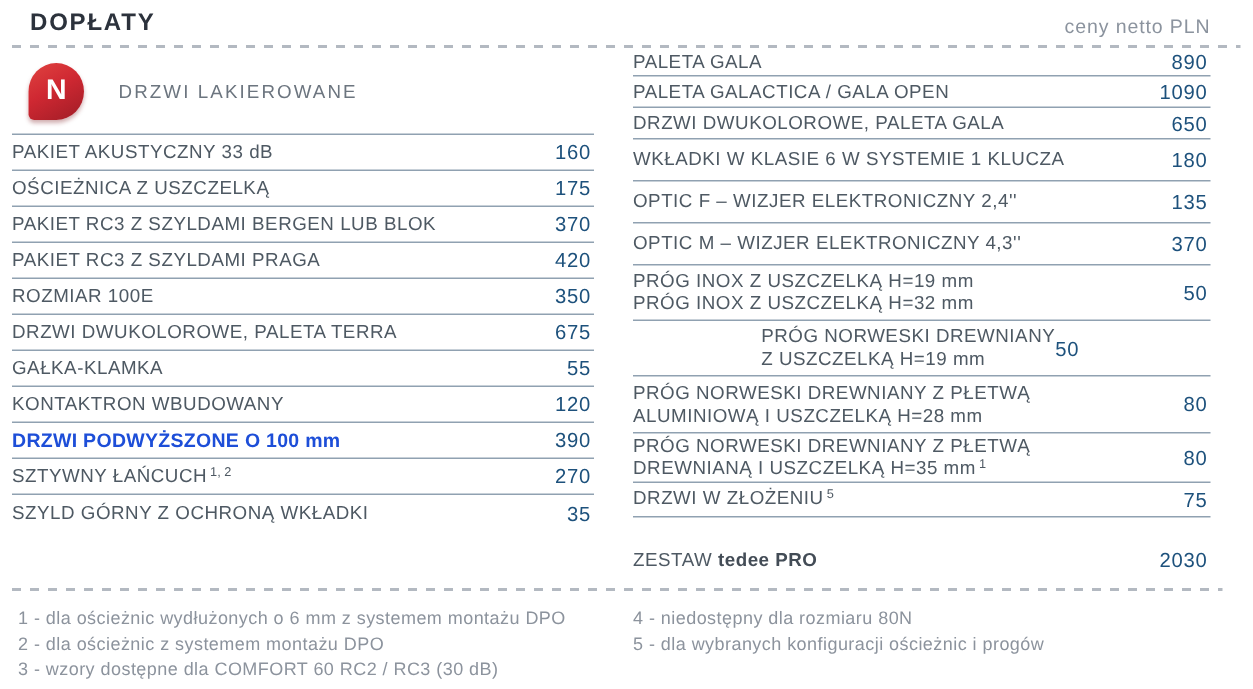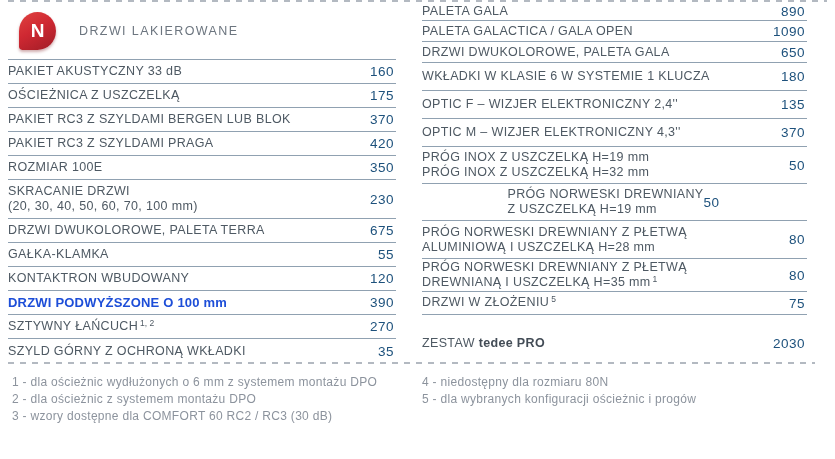--- a/index.html
+++ b/index.html
@@ -56,20 +56,24 @@
   .fns { display: flex; padding-top: 10px; }
   .fn-left { width: 414px; padding-left: 4px; }
   .fn-right { width: 385px; }
   .fn { font-size: 12px; color: #8c939d; line-height: 17px; letter-spacing: .3px; }
 </style>
 </head>
 <body>
 
 <div class="page">
 
+  <div class="hdr">
+    <span class="title">DOPŁATY</span>
+    <span class="note">ceny netto PLN</span>
+  </div>
 
   <div class="dashed top"></div>
 
   <div class="cols">
 
     <div class="col-left">
       <div class="brand">
         <div class="logo">
           <span class="logo-n">N</span>
         </div>
@@ -89,25 +93,20 @@
           <span class="lbl">PAKIET RC3 Z SZYLDAMI BERGEN LUB BLOK</span>
           <span class="price">370</span>
         </div>
         <div class="row hA">
           <span class="lbl">PAKIET RC3 Z SZYLDAMI PRAGA</span>
           <span class="price">420</span>
         </div>
         <div class="row hA">
           <span class="lbl">ROZMIAR 100E</span>
           <span class="price">350</span>
-        </div>
-        <div class="row hB">
-          <span class="lbl">SKRACANIE DRZWI
-(20, 30, 40, 50, 60, 70, 100 mm)</span>
-          <span class="price">230</span>
         </div>
         <div class="row hA">
           <span class="lbl">DRZWI DWUKOLOROWE, PALETA TERRA</span>
           <span class="price">675</span>
         </div>
         <div class="row hA">
           <span class="lbl">GAŁKA-KLAMKA</span>
           <span class="price">55</span>
         </div>
         <div class="row hA">

